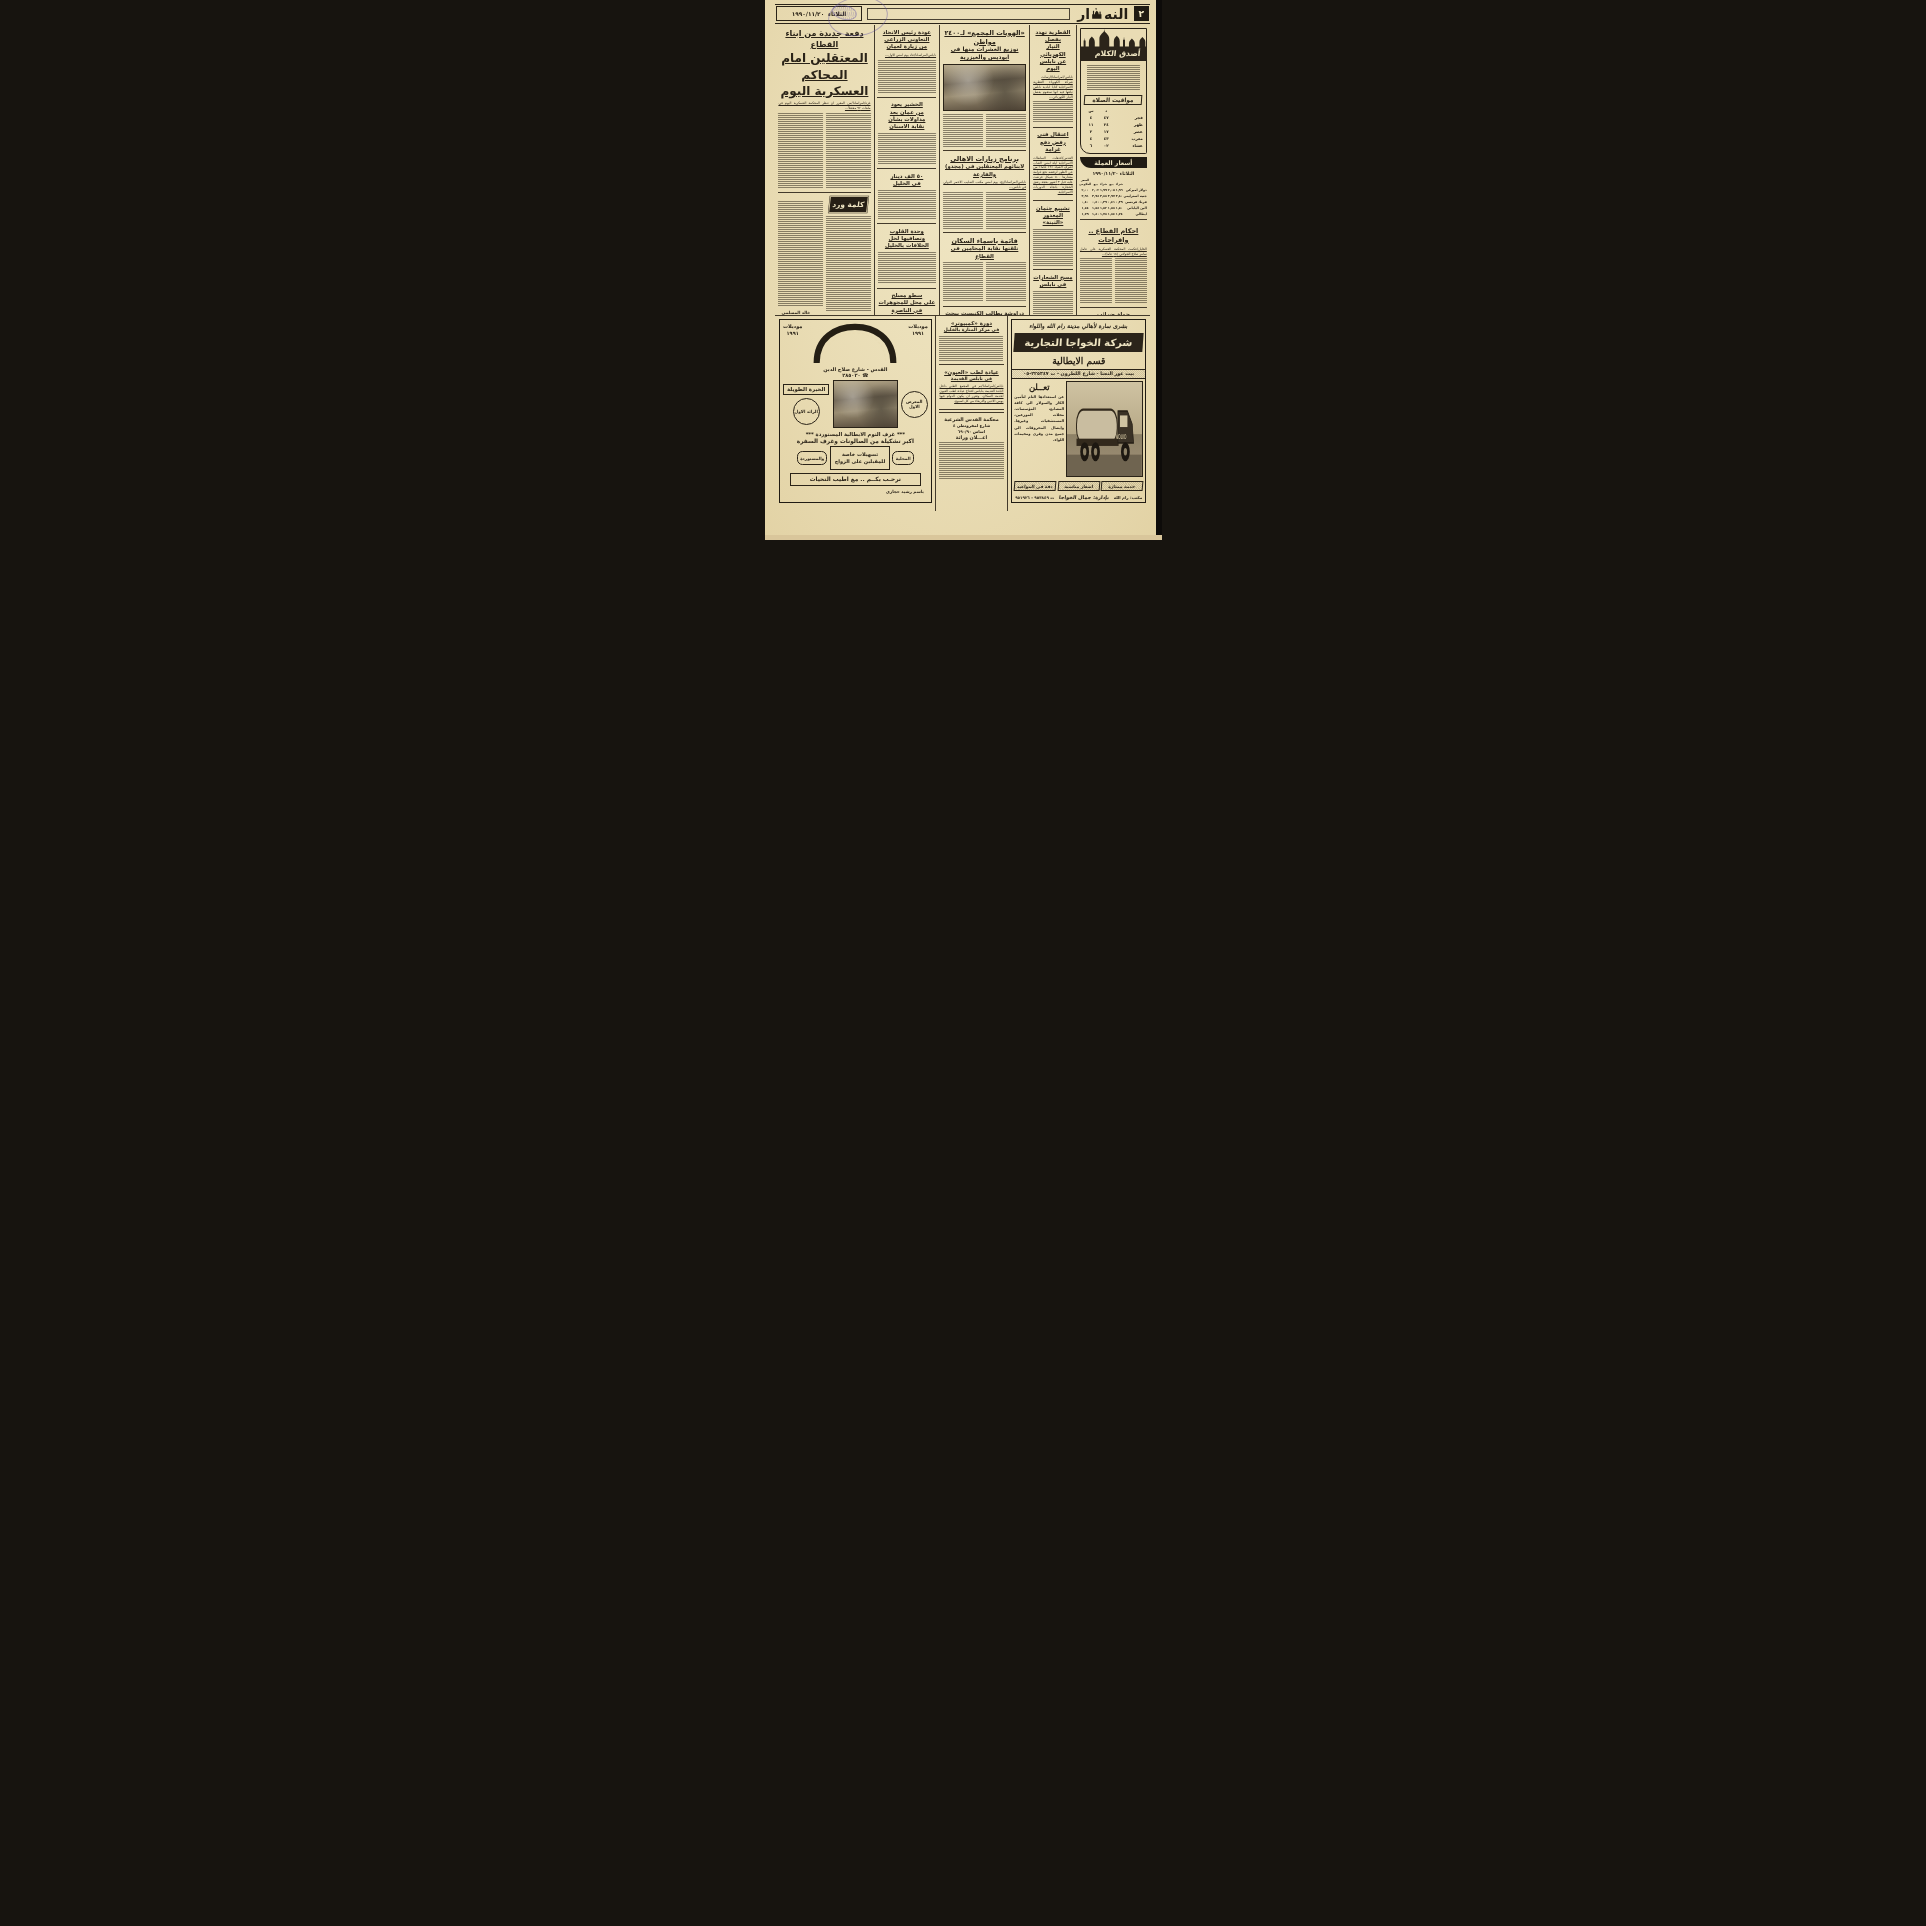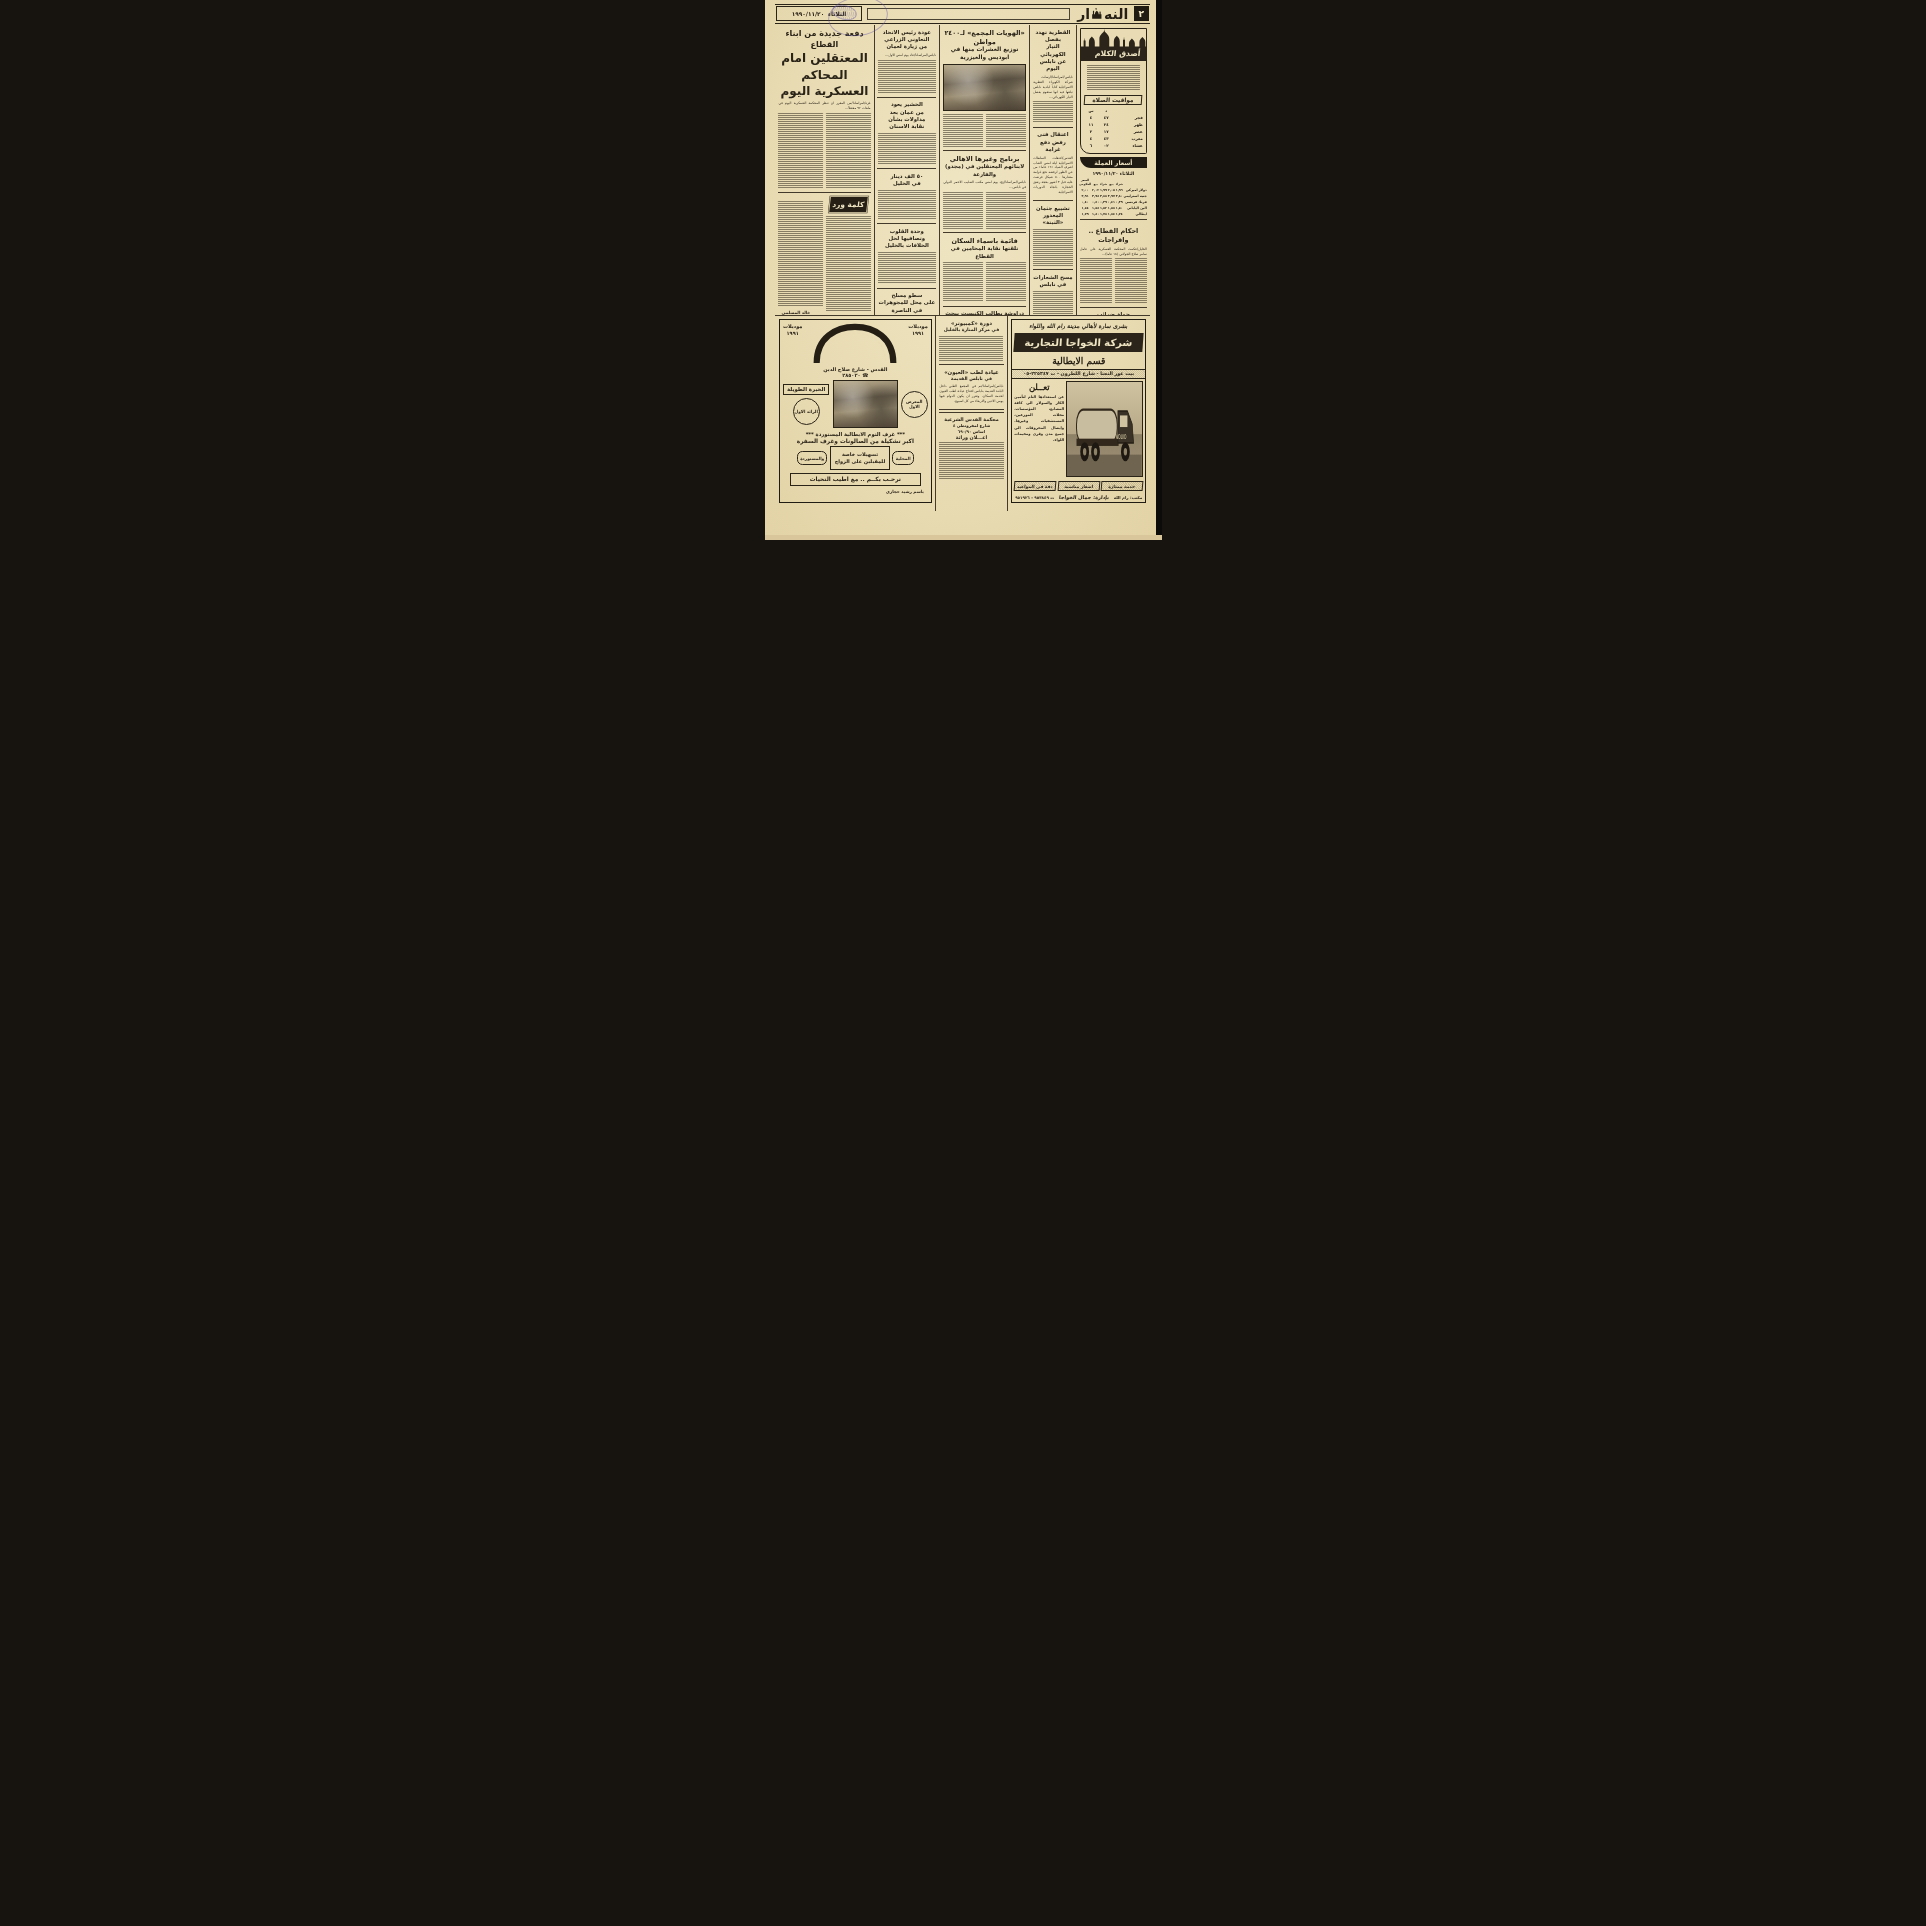--- a/index.html
+++ b/index.html
@@ -32,21 +32,21 @@
   .cols{display:flex;align-items:stretch;}
   .cols > * + *{border-left:none;border-right:0.4px solid #433a2b;}
   .top-section{height:290px;overflow:hidden;margin-top:1.5px;}
   .col{box-sizing:border-box;padding:0 2.7px;overflow:hidden;}
   .c-r1{width:19.5%;}
   .c-r2{width:12.5%;}
   .c-m{width:24%;}
   .c-l2{width:17.5%;}
   .c-l1{width:26.5%;}
 
-  .art{border-bottom:0.4px solid #433a2b;padding:2.7px 0.4px 3.5px;}
+  .art{border-bottom:0.4px solid #433a2b;padding:2.7px 0.4px 3.5px;text-decoration:underline;}
   .art:last-child{border-bottom:none;}
   .hl{font-weight:bold;text-align:center;line-height:1.35;margin:0.8px 0 2.3px;}
   .hl-xl{font-size:8px;}
   .hl-lg{font-size:6.5px;}
   .hl-md{font-size:5.4px;}
   .lead{font-size:3.3px;line-height:1.5;text-align:justify;margin:0 0 1.5px;}
   .greek{background:repeating-linear-gradient(180deg, rgba(44,37,26,.52) 0 0.8px, transparent 0.8px 2px);
     border-radius:0.4px;}
   .g2{display:flex;gap:3.1px;}
   .g2 > *{flex:1;}
@@ -344,21 +344,21 @@
               <div style="font-size:5.8px">توزيع العشرات منها في ابوديس والعيزرية</div>
           </div>
           <div class="photo" style="height:45px;margin:0.8px 0 2.3px"></div>
           <div class="g2">
             <div class="greek" style="height:33px"></div>
             <div class="greek" style="height:33px"></div>
           </div>
         </div>
         <div class="art">
           <div class="hl hl-lg">
-            <div>برنامج وغيرها الاهالي</div>
+            <div>برنامج زيارات الاهالي</div>
               <div style="font-size:5.4px">لابنائهم المعتقلين في (مجدو) والفارعة</div>
           </div>
           <p class="lead">نابلس/لمراسلنا/زوّد يوم امس مكتب الصليب الاحمر الدولي في نابلس…</p>
           <div class="g2">
             <div class="greek" style="height:37px"></div>
             <div class="greek" style="height:37px"></div>
           </div>
         </div>
         <div class="art">
           <div class="hl hl-lg">

